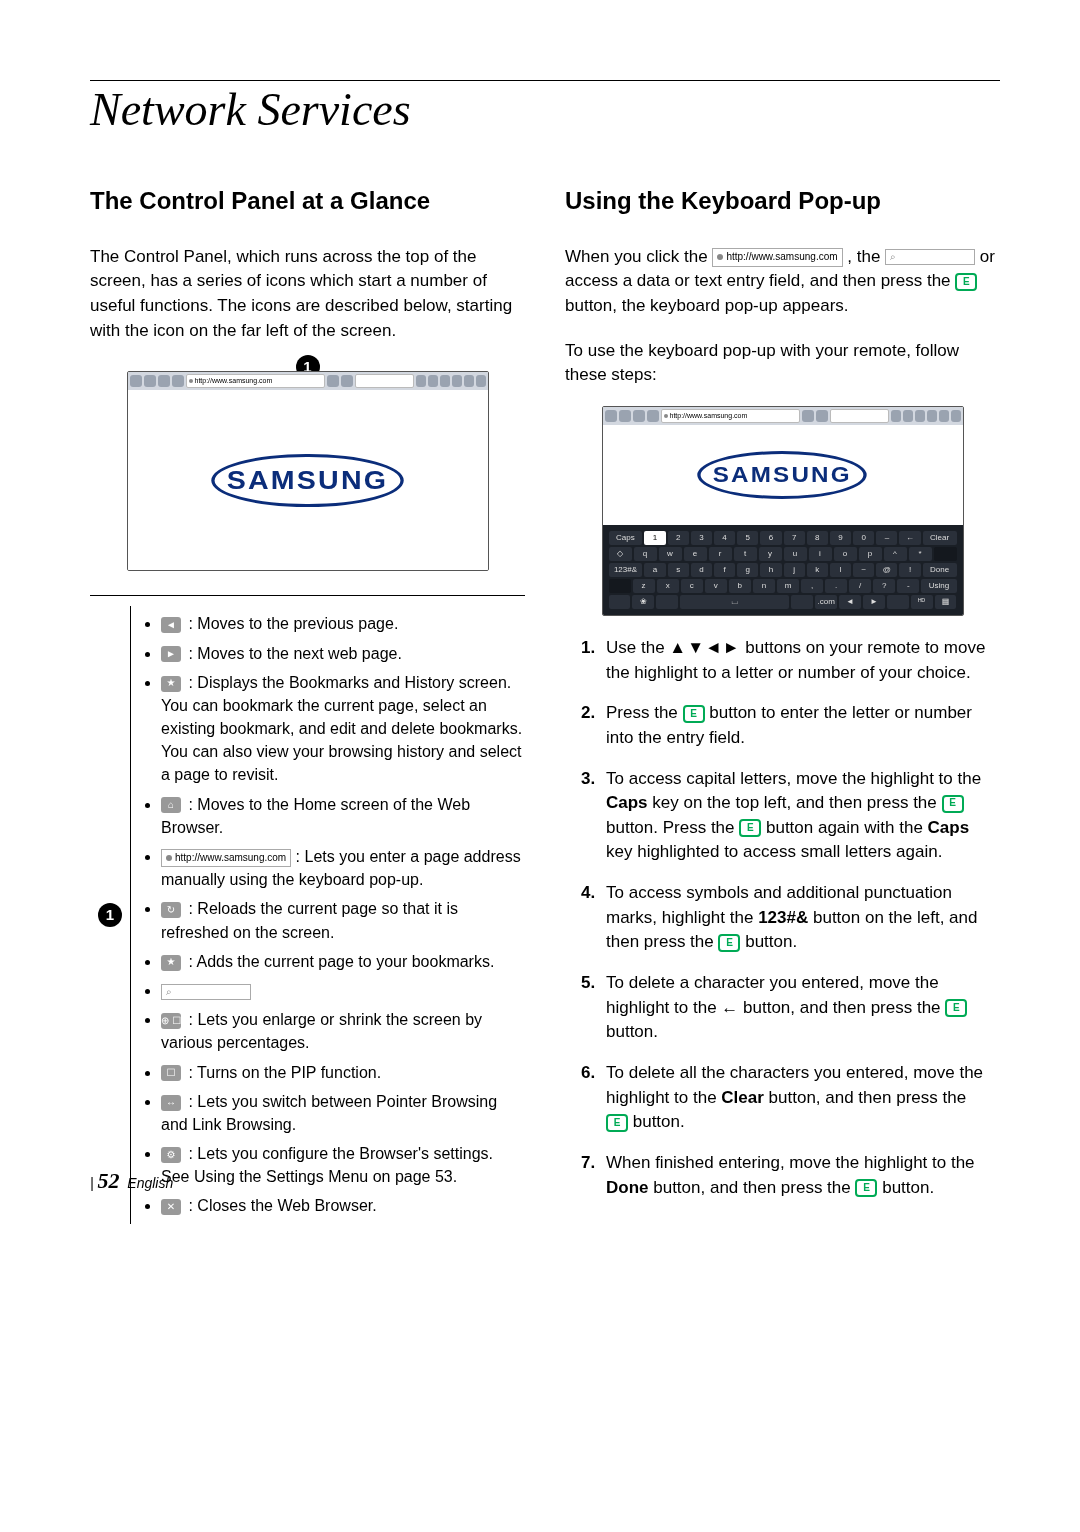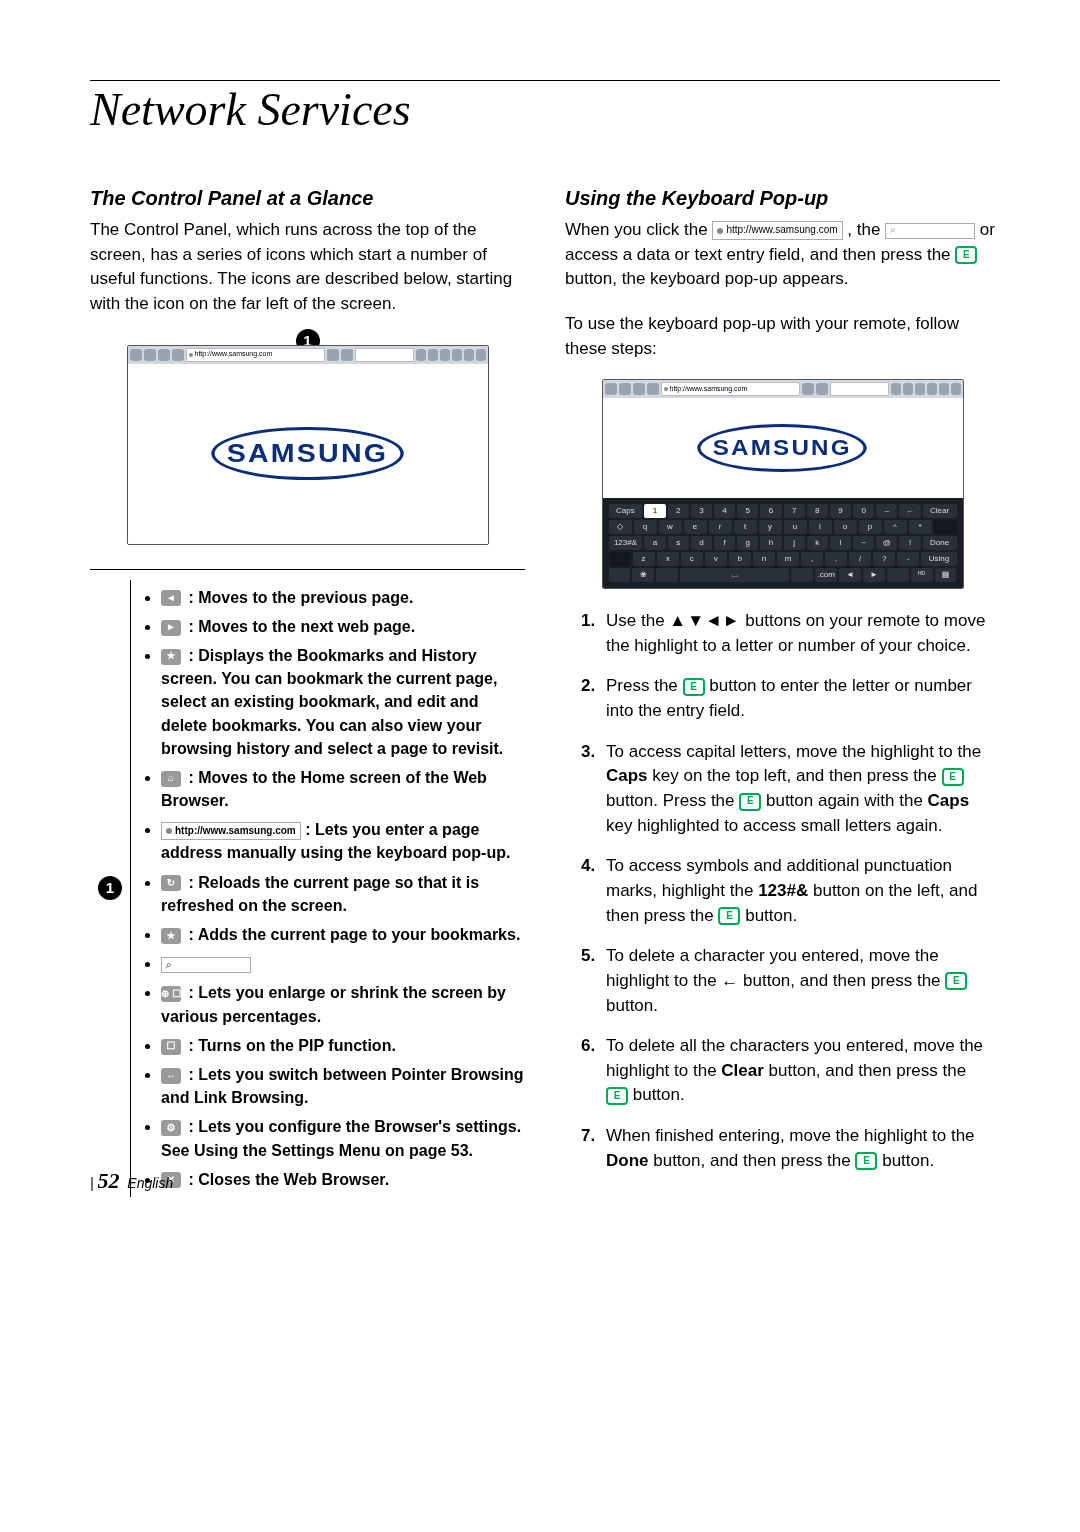--- a/index.html
+++ b/index.html
@@ -29,24 +29,23 @@
 .two-col {
   display: flex;
   gap: 40px;
 }
 .col {
   flex: 1;
   font-size: 17px;
   line-height: 1.45;
 }
 h2.section {
-  font-size: 20px;
+  font-size: 24px;
   font-weight: bold;
-  margin: 18px 0 5px 0;
-  font-style: italic;
+  margin: 18px 0 26px 0;
 }
 .figure-wrap {
   border-top: 1px solid #000;
   margin-top: 24px;
 }
 .callout-wrap {
   display: flex;
   margin-top: 10px;
 }
 .callout-num-col {
@@ -65,21 +64,20 @@
   font-weight: bold;
   display: flex;
   align-items: center;
   justify-content: center;
 }
 .callout-content {
   flex: 1;
   border-left: 1px solid #000;
   padding-left: 12px;
   padding-top: 6px;
-  font-weight: bold;
 }
 ul.bullets {
   list-style: disc;
   padding-left: 18px;
   margin: 0;
 }
 ul.bullets li {
   margin-bottom: 6px;
   font-size: 16px;
 }

